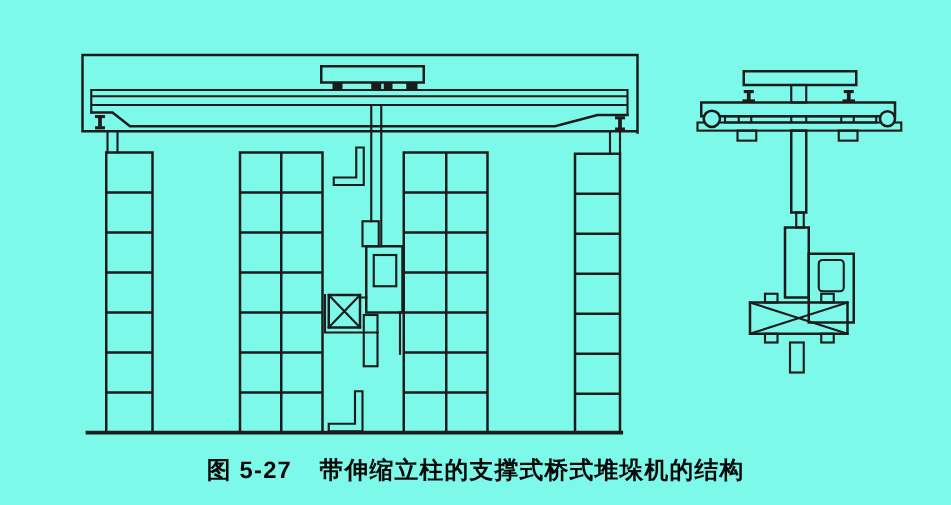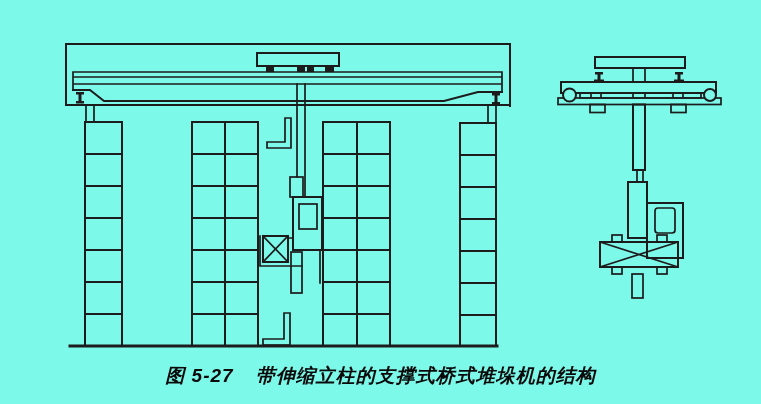--- a/index.html
+++ b/index.html
@@ -23,21 +23,20 @@
   .f{fill:var(--line);stroke:none;}
   .knock{fill:var(--background);stroke:var(--line);stroke-width:2;}
   .caption{
     position:absolute;left:0;top:363px;width:761px;
     text-align:center;
     color:var(--text);
     font-weight:bold;
     font-size:19px;
     letter-spacing:1px;
     font-family:"Liberation Sans","DejaVu Sans",sans-serif;
-    font-style:italic;
   }
   .caption .num{margin-right:22px;}
 </style>
 </head>
 <body>
 
 <div class="canvas">
   <svg width="761" height="404" viewBox="0 0 761 404">
 
     <g>

